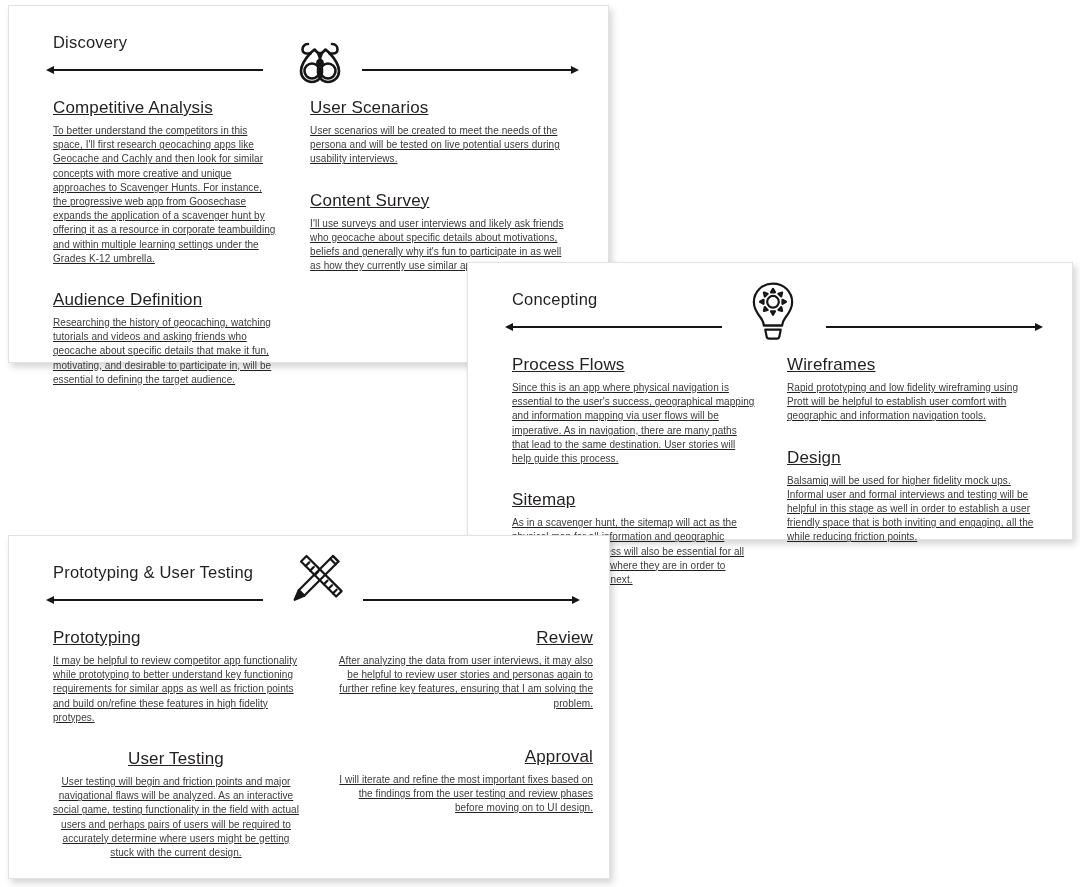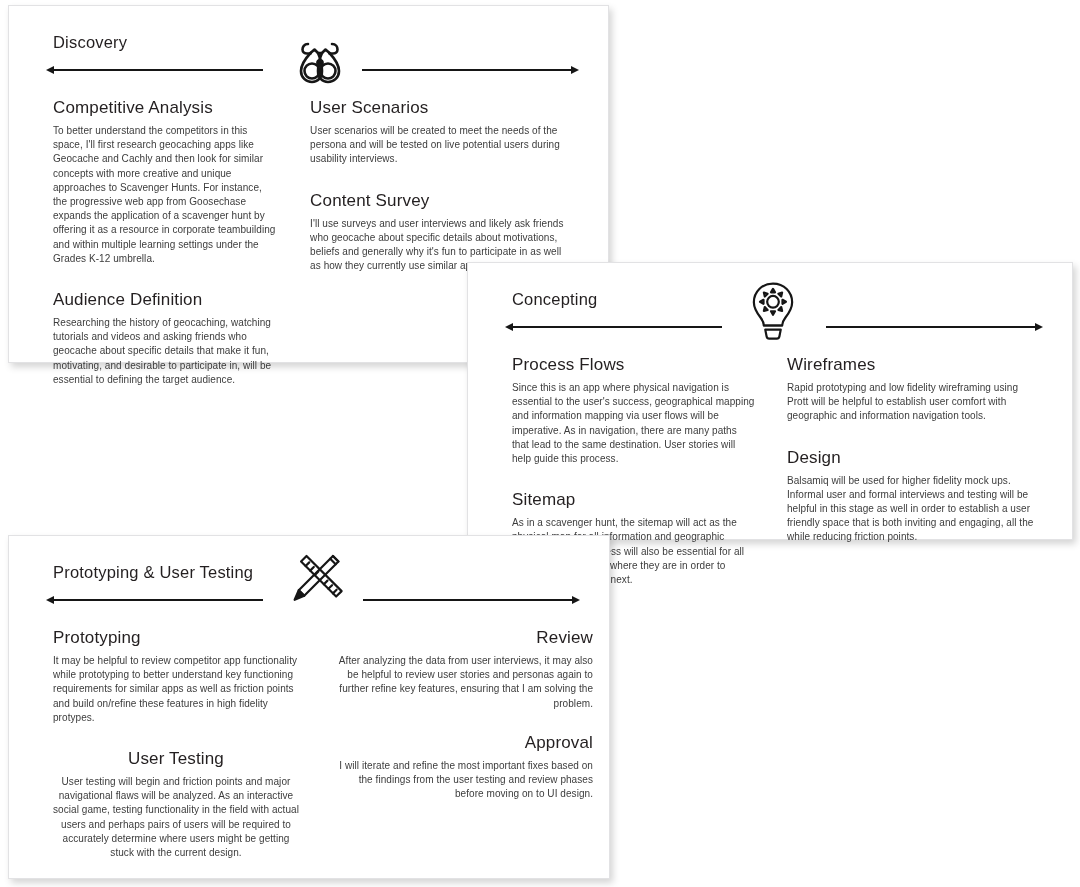--- a/index.html
+++ b/index.html
@@ -24,20 +24,21 @@
     width: 1080px;
     height: 887px;
   }
 
   .card {
     position: absolute;
     background: #ffffff;
     border: 1px solid #e2e2e4;
     box-shadow: 3px 4px 7px rgba(0,0,0,0.17);
     box-sizing: border-box;
+    text-decoration: underline;
   }
 
   
   .card--discovery {
     left: 8px;  top: 5px;
     width: 601px; height: 358px;
     z-index: 1;
   }
   .card--concepting {
     left: 467px; top: 262px;
@@ -137,21 +138,21 @@
   .card--concepting .card-body { padding: 0 30px 0 44px; }
   .card--concepting .col--left  { width: 50%; padding-right: 22px; }
   .card--concepting .col--right { width: 50%; padding-left: 10px; }
   .card--concepting .section--sitemap  { margin-top: 24px; }
   .card--concepting .section--design   { margin-top: 24px; }
 
   .card--prototyping .card-body { padding: 0 16px 0 44px; }
   .card--prototyping .col--left  { width: 50%; padding-right: 24px; }
   .card--prototyping .col--right { width: 50%; padding-left: 6px; text-align: right; }
   .card--prototyping .section--usertesting { margin-top: 24px; text-align: center; }
-  .card--prototyping .section--approval    { margin-top: 22px; }
+  .card--prototyping .section--approval    { margin-top: 36px; }
 </style>
 </head>
 <body>
 
 <div class="canvas">
 
   <section class="card card--discovery">
     <div class="card-header">
       <h2 class="card-title">Discovery</h2>
       <div class="rule rule--left" style="width:210px;">

